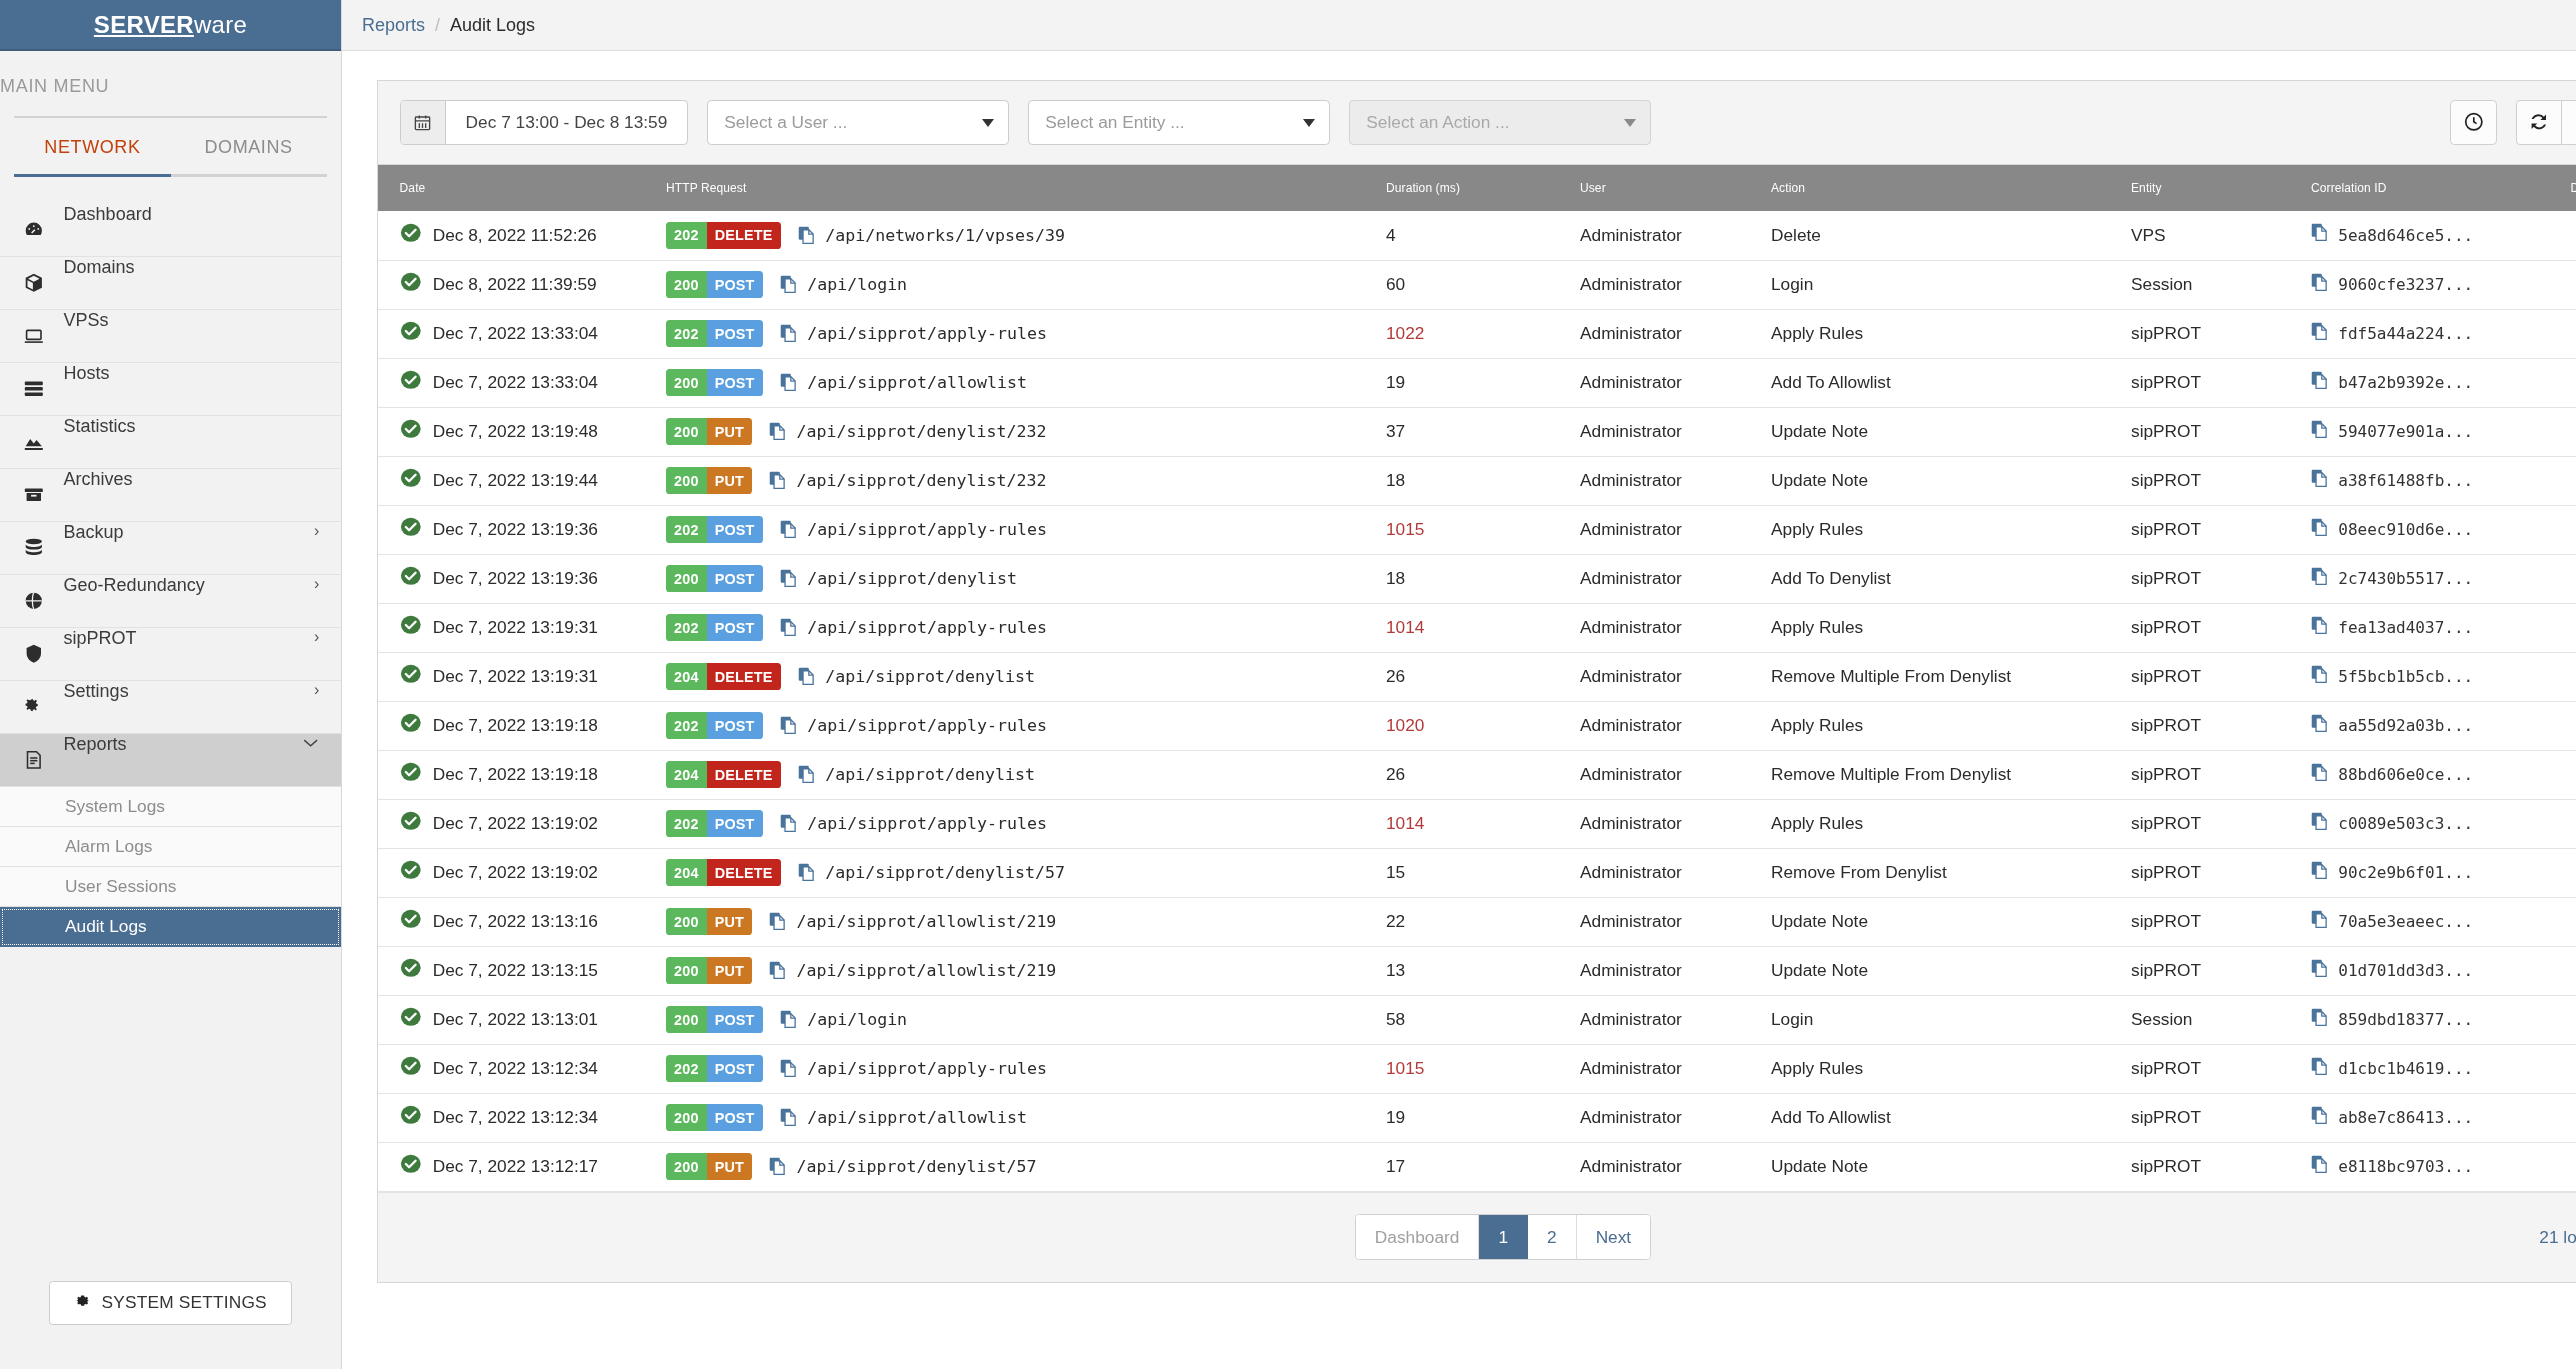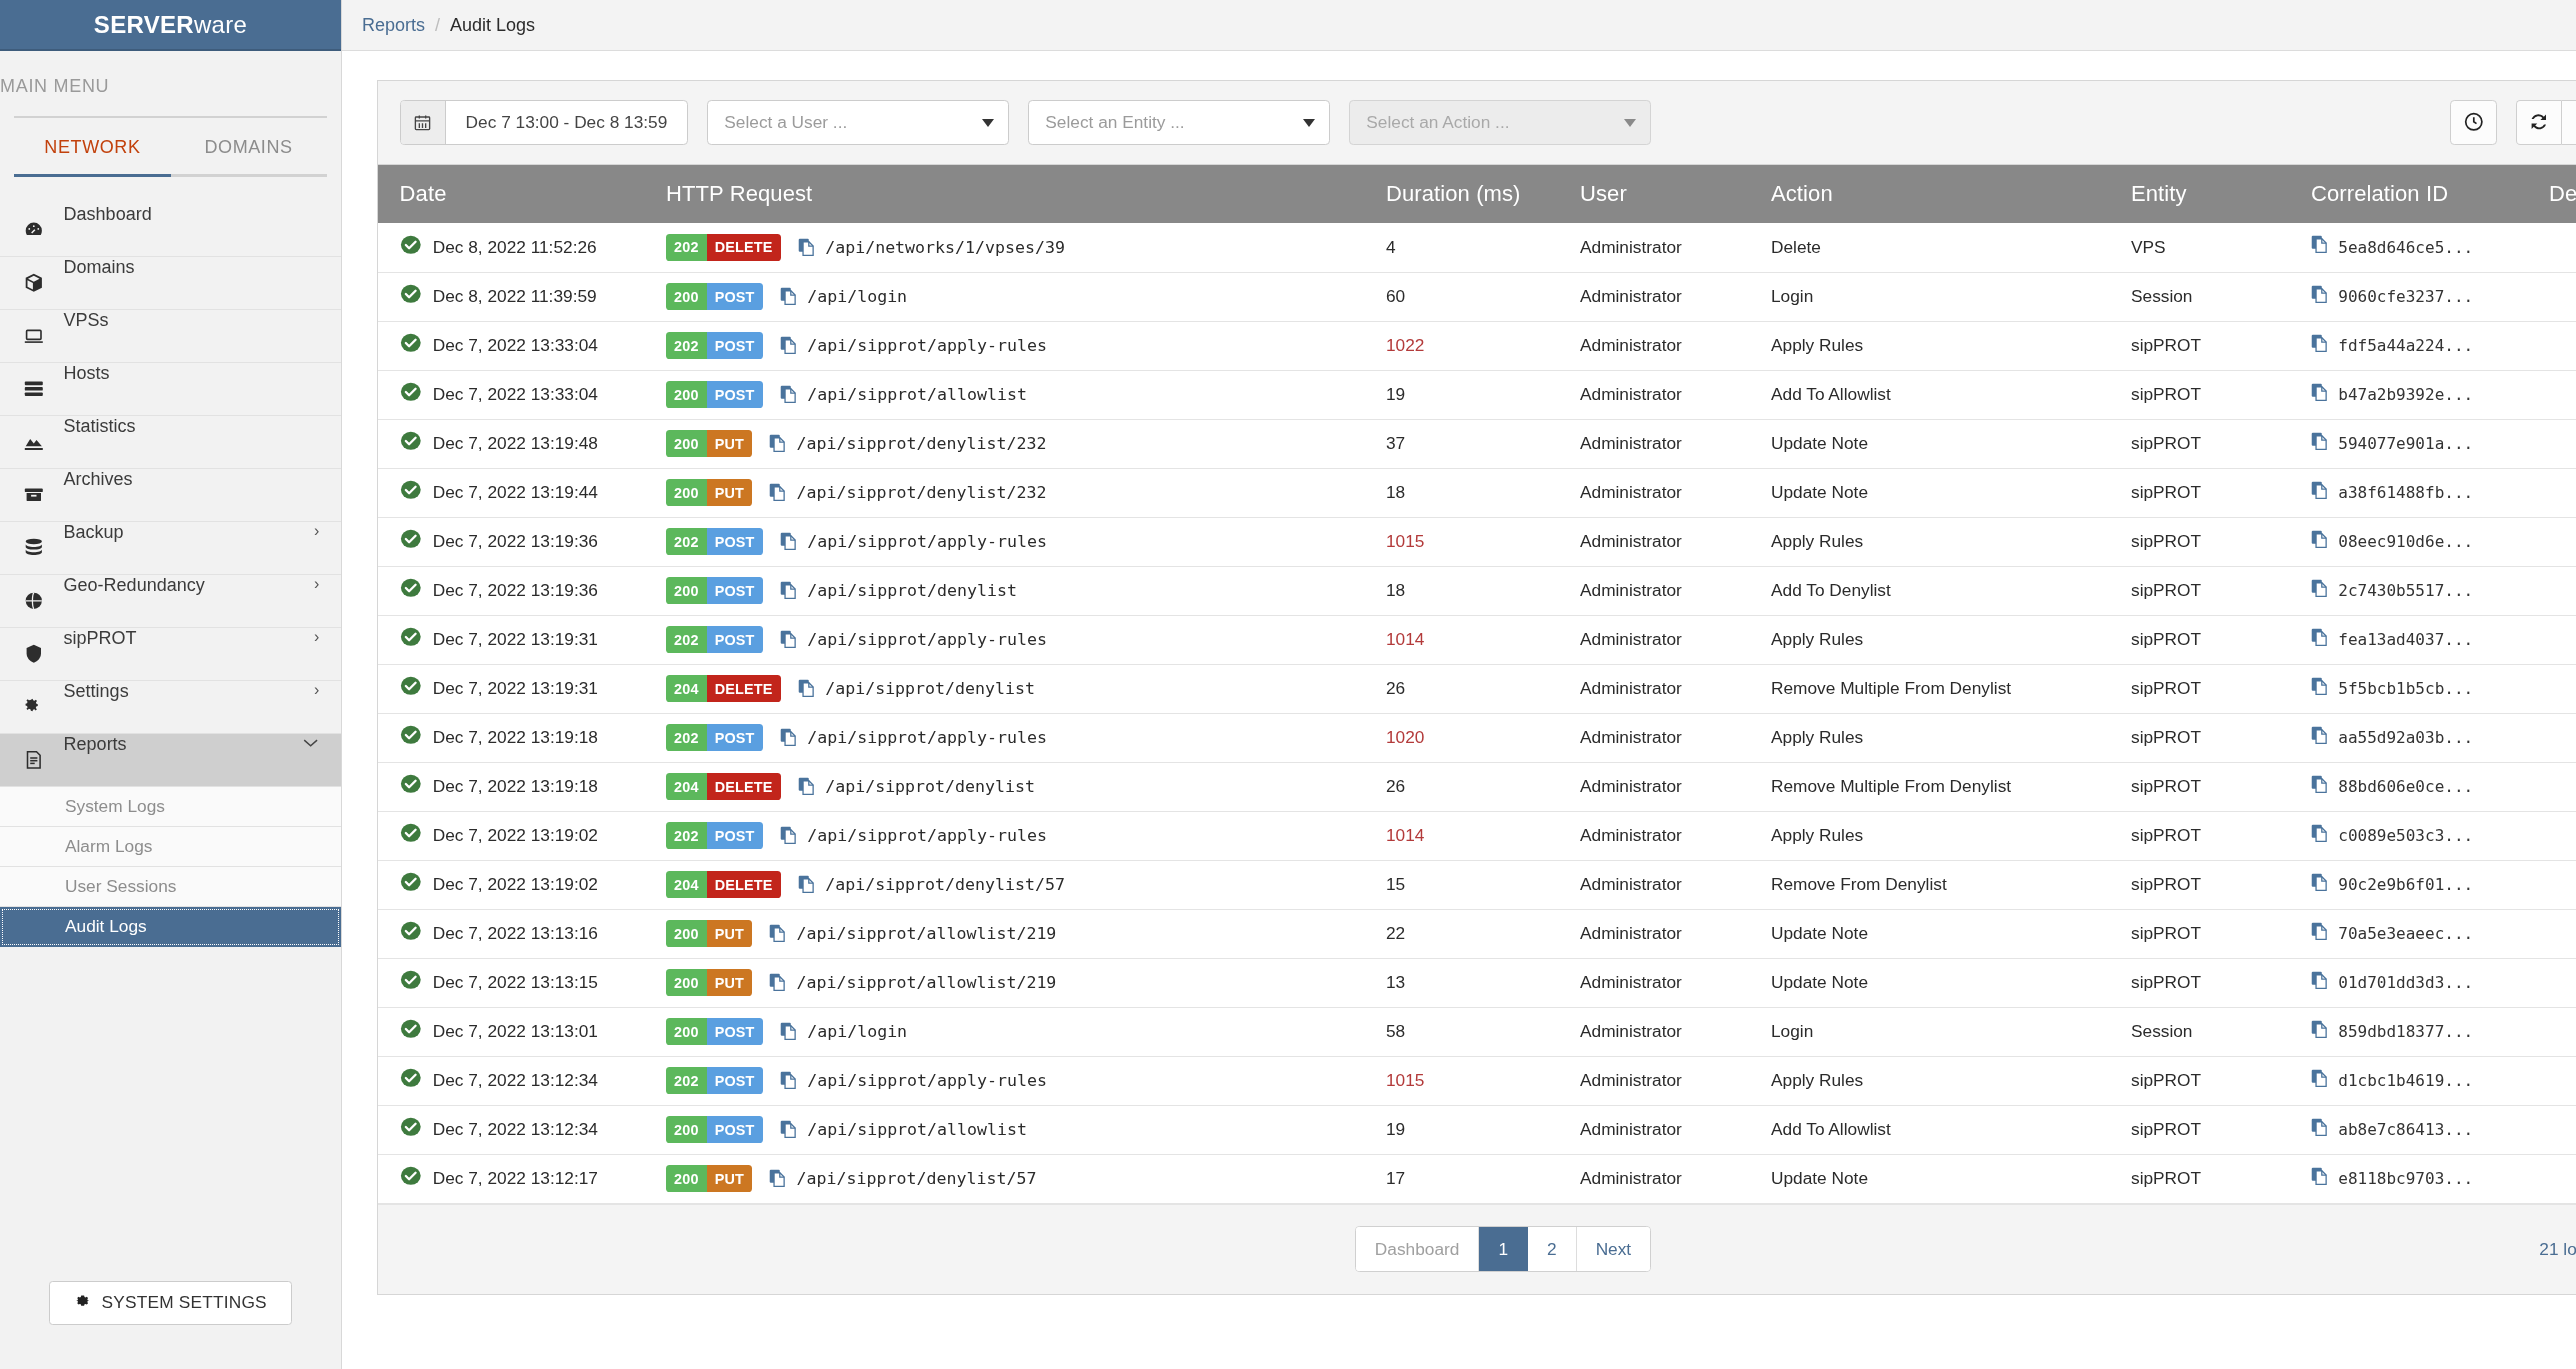--- a/index.html
+++ b/index.html
@@ -18,21 +18,21 @@
     border-right: 1.4px solid #d8d8d8;
     display: flex; flex-direction: column;
     flex: 0 0 342px;
   }
   .brand {
     height: 51px; background: #4a6d92;
     display: flex; align-items: center; justify-content: center;
     border-bottom: 2.2px solid #3e5c7c;
   }
   .brand-text { color: #fff; font-size: 24px; letter-spacing: 0.3px; }
-  .brand-text b { font-weight: 700; }
+  .brand-text b { font-weight: 700; text-decoration: underline; }
   .brand-text span { font-weight: 400; }
   .main-menu-label {
     text-align: left; color: #9a9a9a; font-size: 18px;
     letter-spacing: 0.7px; padding: 24.5px 0 19.4px 0;
   }
   .menu-tabs {
     display: flex; margin: 0 14.4px; border-top: 2.2px solid #d2d2d2;
   }
   .menu-tab {
     flex: 1; text-align: center; font-size: 18px; letter-spacing: 0.6px;
@@ -118,21 +118,21 @@
     border-radius: 4.3px; display: flex; align-items: center; justify-content: center;
     padding: 0 11.5px;
   }
   .tb-group { display: flex; }
   .tb-group .tb-btn:first-child { border-radius: 4.3px 0 0 4.3px; border-right: none; }
   .tb-group .tb-btn:last-child { border-radius: 0 4.3px 4.3px 0; padding: 0 14.4px; }
 
   
   table { width: 100%; border-collapse: collapse; table-layout: fixed; }
   thead th {
-    background: #888888; color: #fff; font-size: 22px; font-weight: 400;
+    background: #888888; color: #fff; font-size: 12px; font-weight: 400;
     text-align: left; padding: 16px 0 16px 0; letter-spacing: 0.1px;
   }
   tbody td {
     font-size: 17.3px; color: #2b2b2b; padding: 0; height: 49px;
     border-bottom: 0.7px solid #e4e4e4; vertical-align: middle;
   }
   tbody tr:last-child td { border-bottom: 0.7px solid #e4e4e4; }
 
   .c-date   { width: 288px; padding-left: 21.6px !important; }
   .c-http   { width: 720px; }

